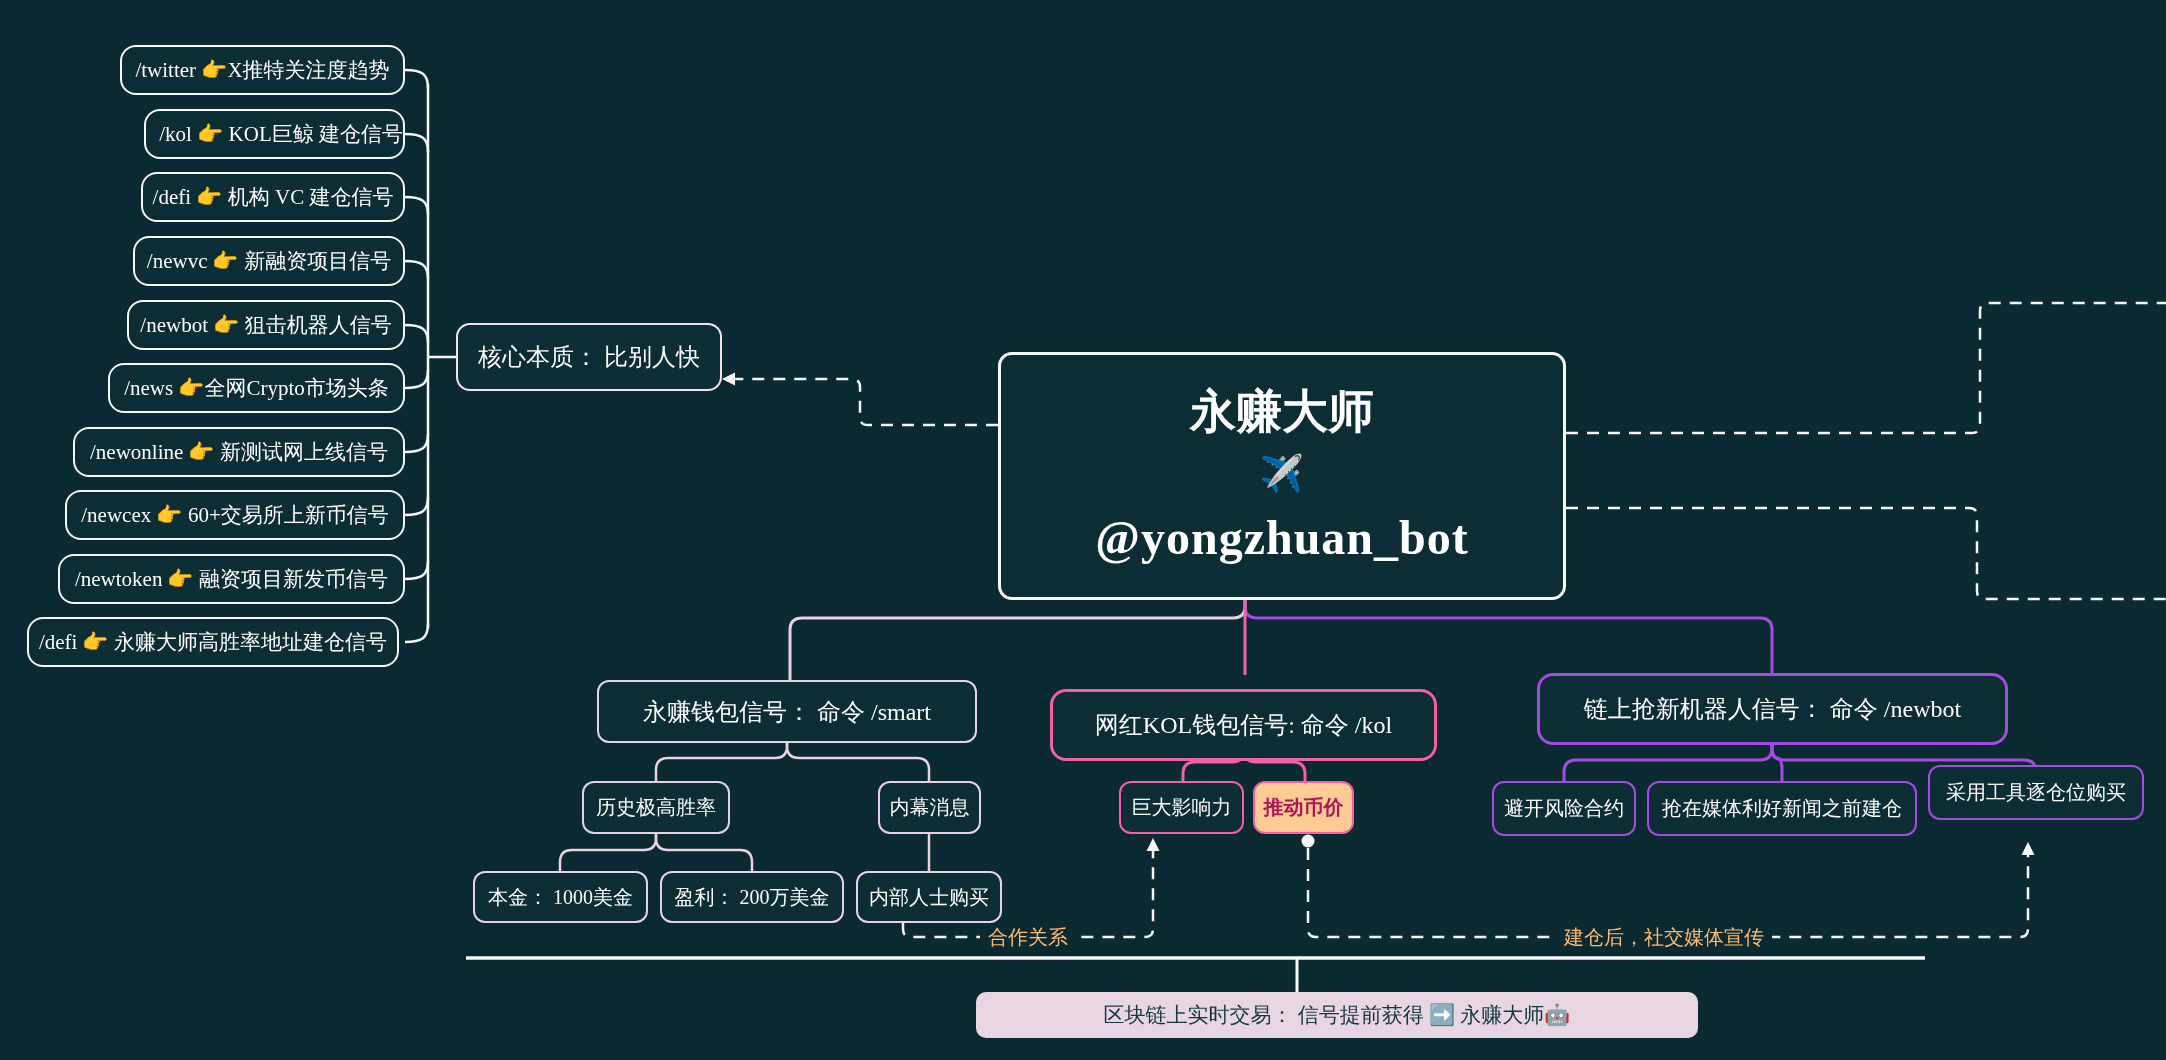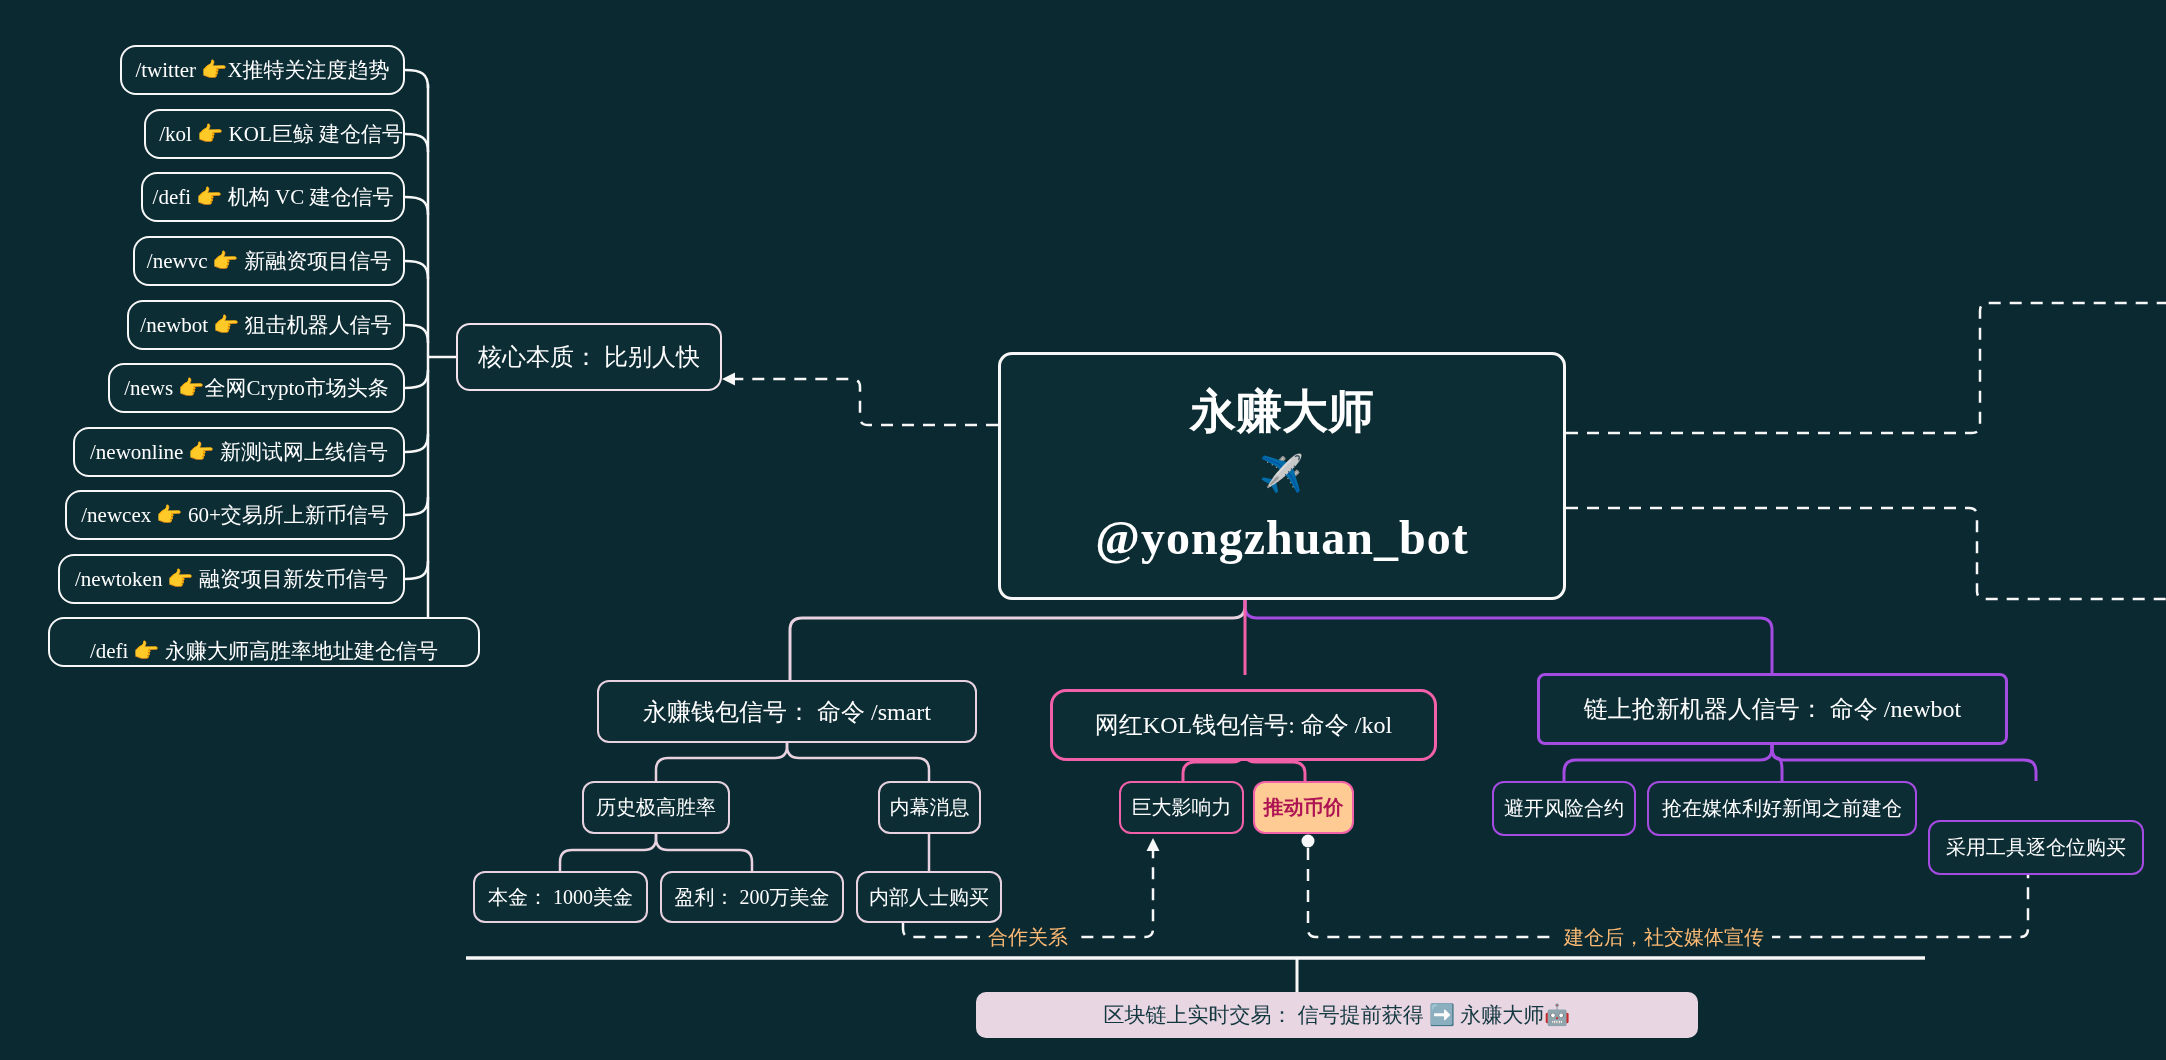--- a/index.html
+++ b/index.html
@@ -21,21 +21,21 @@
   .core{border:2.5px solid var(--pale-pink);font-size:24px;}
   .root{
     border:3px solid var(--line-white);border-radius:14px;flex-direction:column;
     justify-content:space-evenly;font-weight:bold;line-height:1.1;
   }
   .root .t1{font-size:46px;}
   .root .t2{font-size:36px;font-weight:normal;}
   .root .t3{font-size:48px;letter-spacing:1px;}
   .b-soft{border:2.5px solid var(--soft-pink);font-size:24px;border-radius:12px;}
   .b-pink{border:3px solid var(--hot-pink);font-size:24px;border-radius:16px;margin-top:14px;}
-  .b-purp{border:3px solid var(--purple);font-size:24px;border-radius:8px;}
+  .b-purp{border:3px solid var(--purple);font-size:24px;border-radius:16px;}
   .sm{font-size:20px;border-radius:12px;}
   .soft2{border:2.5px solid var(--soft-pink);}
   .pink2{border:2.5px solid var(--hot-pink);}
   .purp2{border:2.5px solid var(--purple);}
   .push{background:var(--peach);color:var(--crimson);font-weight:bold;}
   .rel-label{
     position:absolute;z-index:2;transform:translate(-50%,-50%);
     background:var(--canvas-bg);color:#fdba74;font-size:20px;padding:0 8px;white-space:nowrap;
   }
   .bar{
@@ -130,21 +130,21 @@
     </div>
   <div class="node cmd" style="left:73px;top:427px;width:332px;height:50px;">
       <span>/newonline 👉 新测试网上线信号</span>
     </div>
   <div class="node cmd" style="left:65px;top:490px;width:340px;height:50px;">
       <span>/newcex 👉 60+交易所上新币信号</span>
     </div>
   <div class="node cmd" style="left:58px;top:554px;width:347px;height:50px;">
       <span>/newtoken 👉 融资项目新发币信号</span>
     </div>
-  <div class="node cmd" style="left:48px;top:617px;width:432px;height:50px;align-items:flex-end;">
+  <div class="node cmd" style="left:27px;top:617px;width:372px;height:50px;">
       <span>/defi 👉 永赚大师高胜率地址建仓信号</span>
     </div>
 
   <div class="node core" style="left:456px;top:323px;width:266px;height:68px;">
     <span>核心本质： 比别人快</span>
   </div>
 
   <div class="node root" style="left:998px;top:352px;width:568px;height:248px;padding:14px 12px;">
     <span class="t1">永赚大师</span>
     <span class="t2">✈️</span>
@@ -172,21 +172,21 @@
     </div>
   <div class="node sm pink2 push" style="left:1253px;top:781px;width:101px;height:53px;">
       <span>推动币价</span>
     </div>
   <div class="node sm purp2" style="left:1492px;top:781px;width:144px;height:55px;">
       <span>避开风险合约</span>
     </div>
   <div class="node sm purp2" style="left:1647px;top:781px;width:270px;height:55px;">
       <span>抢在媒体利好新闻之前建仓</span>
     </div>
-  <div class="node sm purp2" style="left:1928px;top:820px;width:216px;height:55px;font-family:Liberation Serif, serif;">
+  <div class="node sm purp2" style="left:1928px;top:765px;width:216px;height:55px;font-family:Liberation Serif, serif;">
       <span>采用工具逐仓位购买</span>
     </div>
 
   <div class="node sm soft2" style="left:473px;top:871px;width:175px;height:52px;">
       <span>本金： 1000美金</span>
     </div>
   <div class="node sm soft2" style="left:660px;top:871px;width:184px;height:52px;">
       <span>盈利： 200万美金</span>
     </div>
   <div class="node sm soft2" style="left:856px;top:871px;width:146px;height:52px;">

